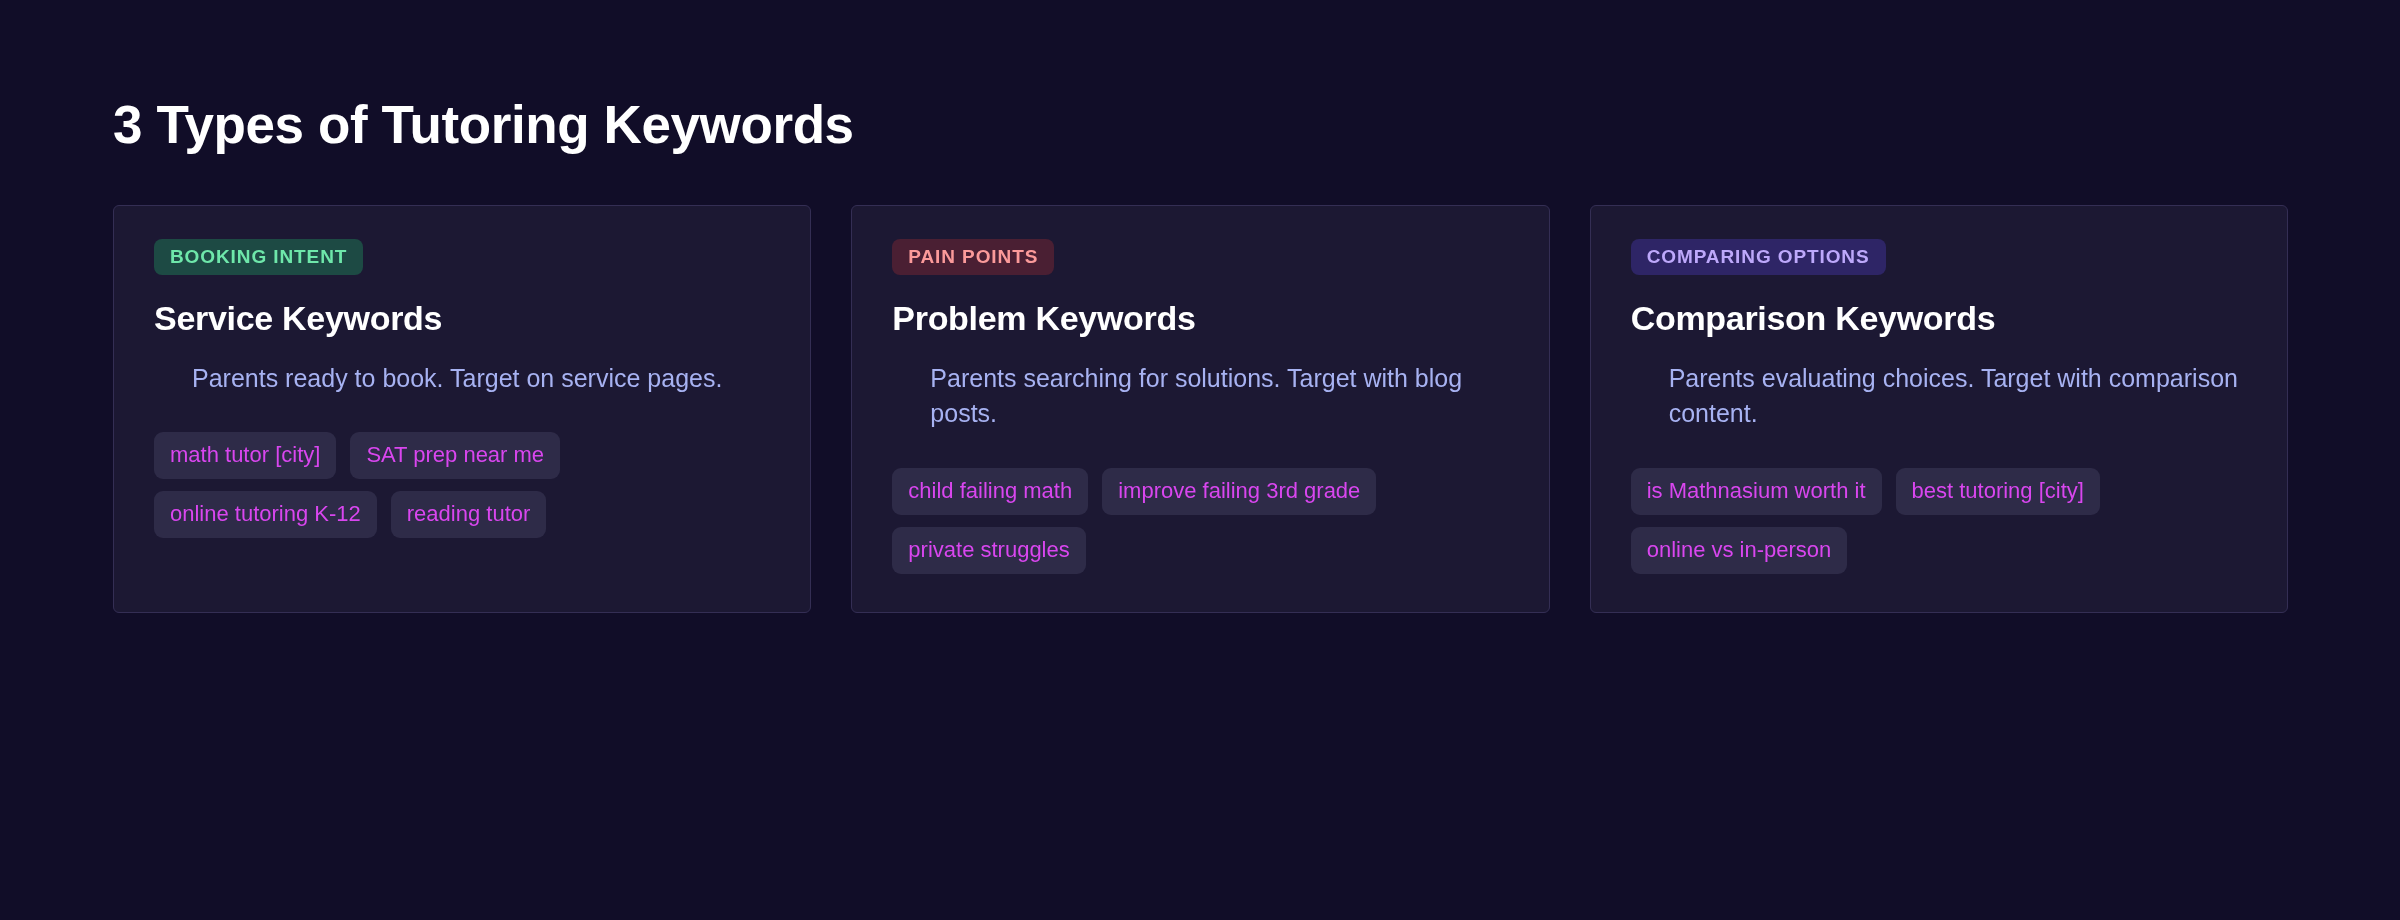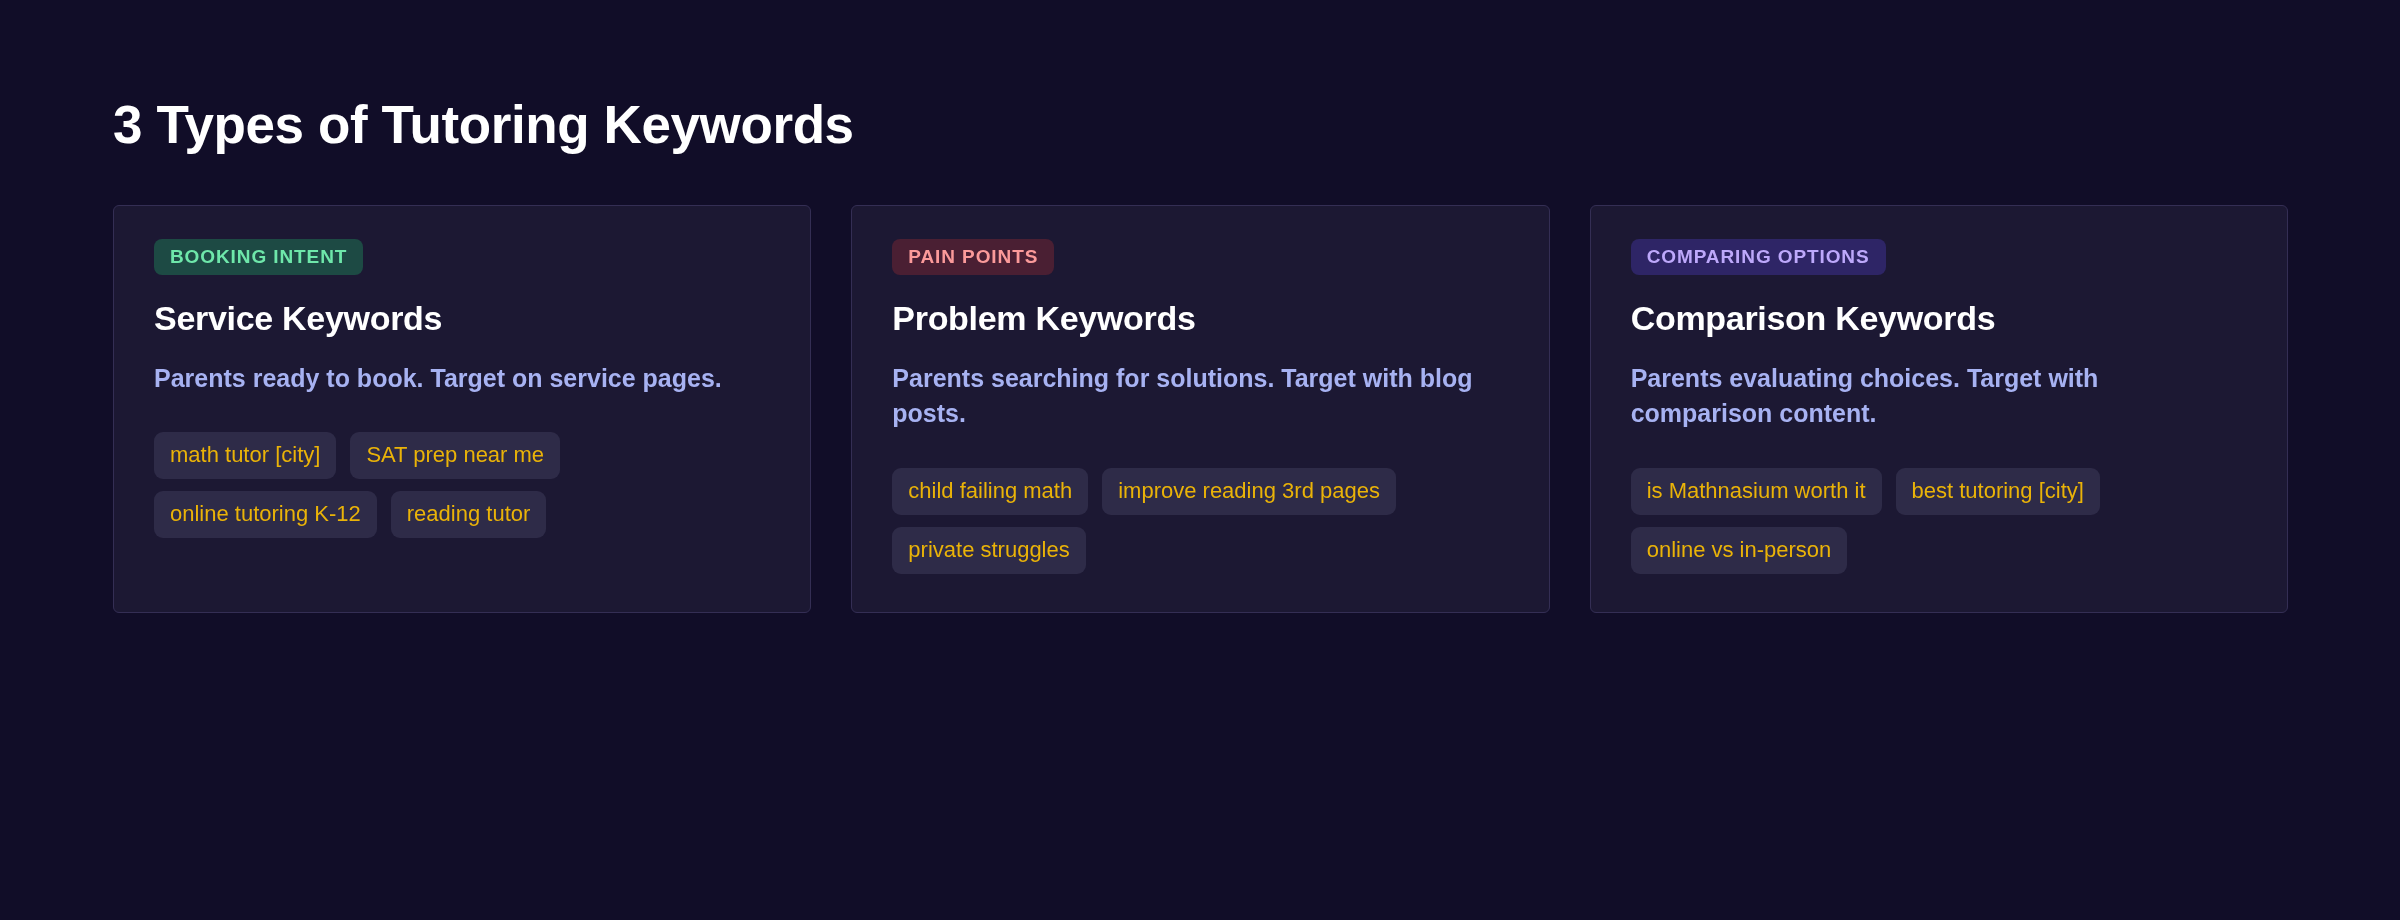--- a/index.html
+++ b/index.html
@@ -79,36 +79,37 @@
     font-size: 34px;
     font-weight: 700;
     color: #ffffff;
     letter-spacing: -0.3px;
     line-height: 1.2;
   }
 
   .card-desc {
     margin-top: 22px;
     font-size: 25px;
-    font-weight: 700;
+    font-weight: 400;
     color: #a7b2f2;
     line-height: 1.42;
+    margin-left: 38px;
   }
 
   .tag-list {
     margin-top: 36px;
     display: flex;
     flex-wrap: wrap;
     gap: 12px 14px;
     align-content: flex-start;
   }
 
   .tag {
     background: #2e2b48;
-    color: #eab308;
+    color: #d946ef;
     font-size: 22px;
     font-weight: 400;
     line-height: 1;
     padding: 12px 16px 13px 16px;
     border-radius: 9px;
     white-space: nowrap;
   }
 </style>
 </head>
 <body>
@@ -130,21 +131,21 @@
         <span class="tag">reading tutor</span>
       </div>
     </div>
 
     <div class="card">
       <span class="badge red">PAIN POINTS</span>
       <div class="card-title">Problem Keywords</div>
       <div class="card-desc">Parents searching for solutions. Target with blog posts.</div>
       <div class="tag-list">
         <span class="tag">child failing math</span>
-        <span class="tag">improve reading 3rd pages</span>
+        <span class="tag">improve failing 3rd grade</span>
         <span class="tag">private struggles</span>
       </div>
     </div>
 
     <div class="card">
       <span class="badge purple">COMPARING OPTIONS</span>
       <div class="card-title">Comparison Keywords</div>
       <div class="card-desc">Parents evaluating choices. Target with comparison content.</div>
       <div class="tag-list">
         <span class="tag">is Mathnasium worth it</span>

